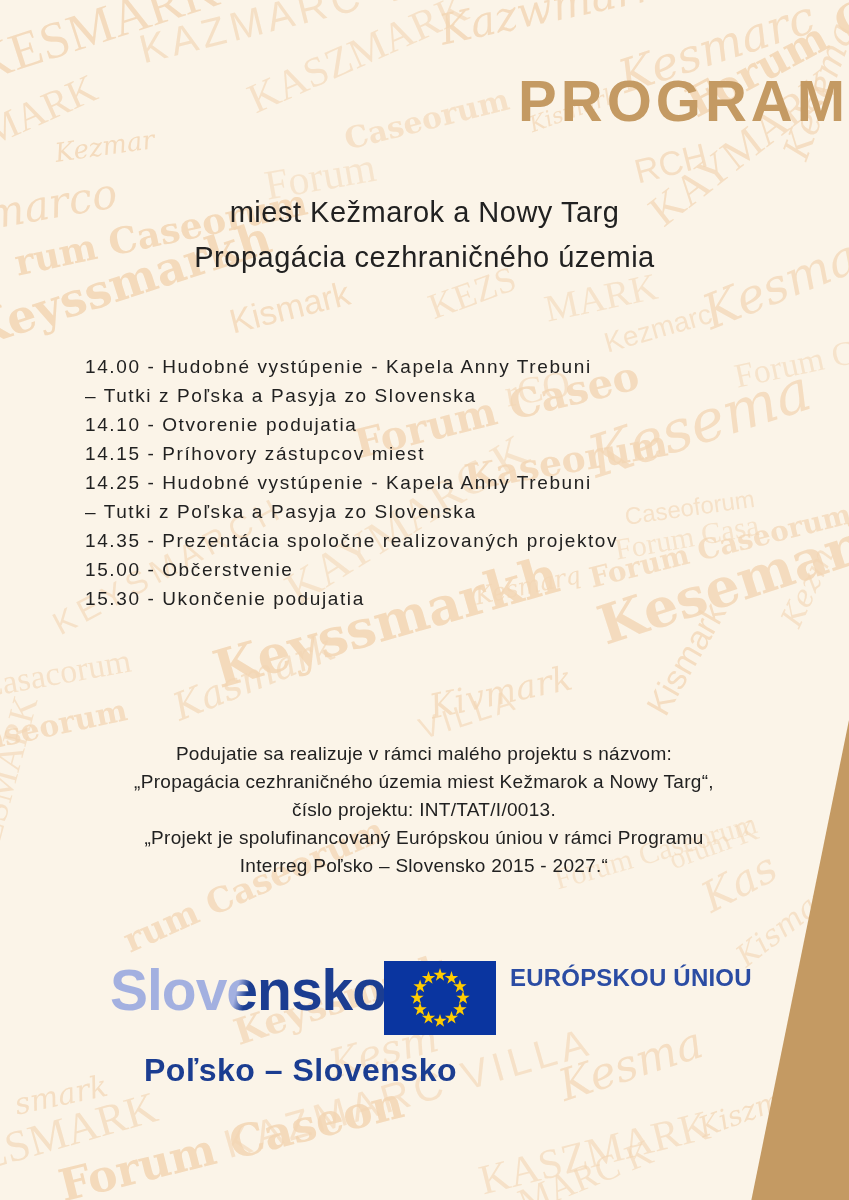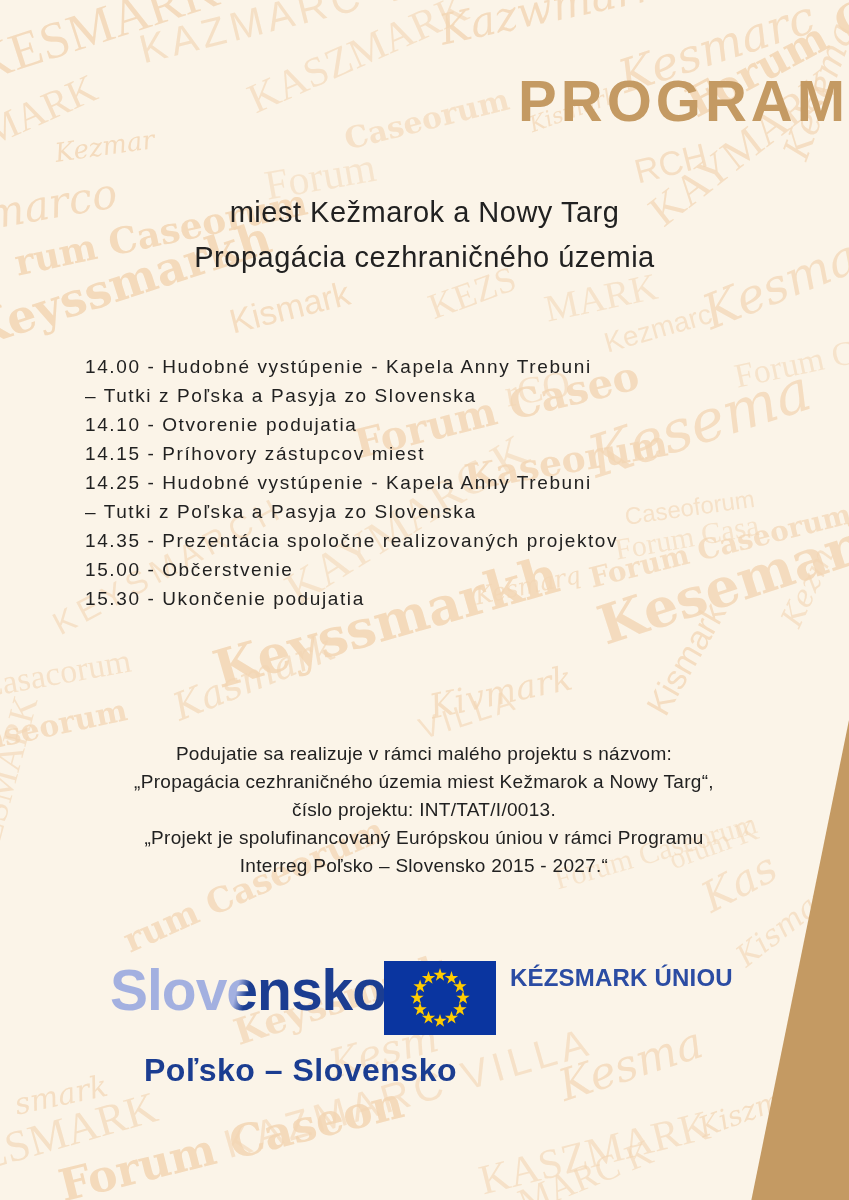--- a/index.html
+++ b/index.html
@@ -156,18 +156,18 @@
         <polygon points="33.00,30.00 34.59,34.82 39.66,34.84 35.57,37.83 37.11,42.66 33.00,39.70 28.89,42.66 30.43,37.83 26.34,34.84 31.41,34.82"></polygon>
         <polygon points="36.08,18.50 37.67,23.32 42.74,23.34 38.65,26.33 40.20,31.16 36.08,28.20 31.97,31.16 33.51,26.33 29.42,23.34 34.49,23.32"></polygon>
         <polygon points="44.50,10.08 46.09,14.90 51.16,14.92 47.07,17.92 48.61,22.74 44.50,19.78 40.39,22.74 41.93,17.92 37.84,14.92 42.91,14.90"></polygon>
         <polygon points="56.00,7.00 57.59,11.82 62.66,11.84 58.57,14.83 60.11,19.66 56.00,16.70 51.89,19.66 53.43,14.83 49.34,11.84 54.41,11.82"></polygon>
         <polygon points="67.50,10.08 69.09,14.90 74.16,14.92 70.07,17.92 71.61,22.74 67.50,19.78 63.39,22.74 64.93,17.92 60.84,14.92 65.91,14.90"></polygon>
         <polygon points="75.92,18.50 77.51,23.32 82.58,23.34 78.49,26.33 80.03,31.16 75.92,28.20 71.80,31.16 73.35,26.33 69.26,23.34 74.33,23.32"></polygon>
       </svg>
   </div>
 
   <div class="cofund">
-    <div>KÉZSMARK ÚNIOU</div>
+    <div>EURÓPSKOU ÚNIOU</div>
   </div>
 
   <div class="program-label">Poľsko – Slovensko</div>
 
 </div>
 
 </body></html>

